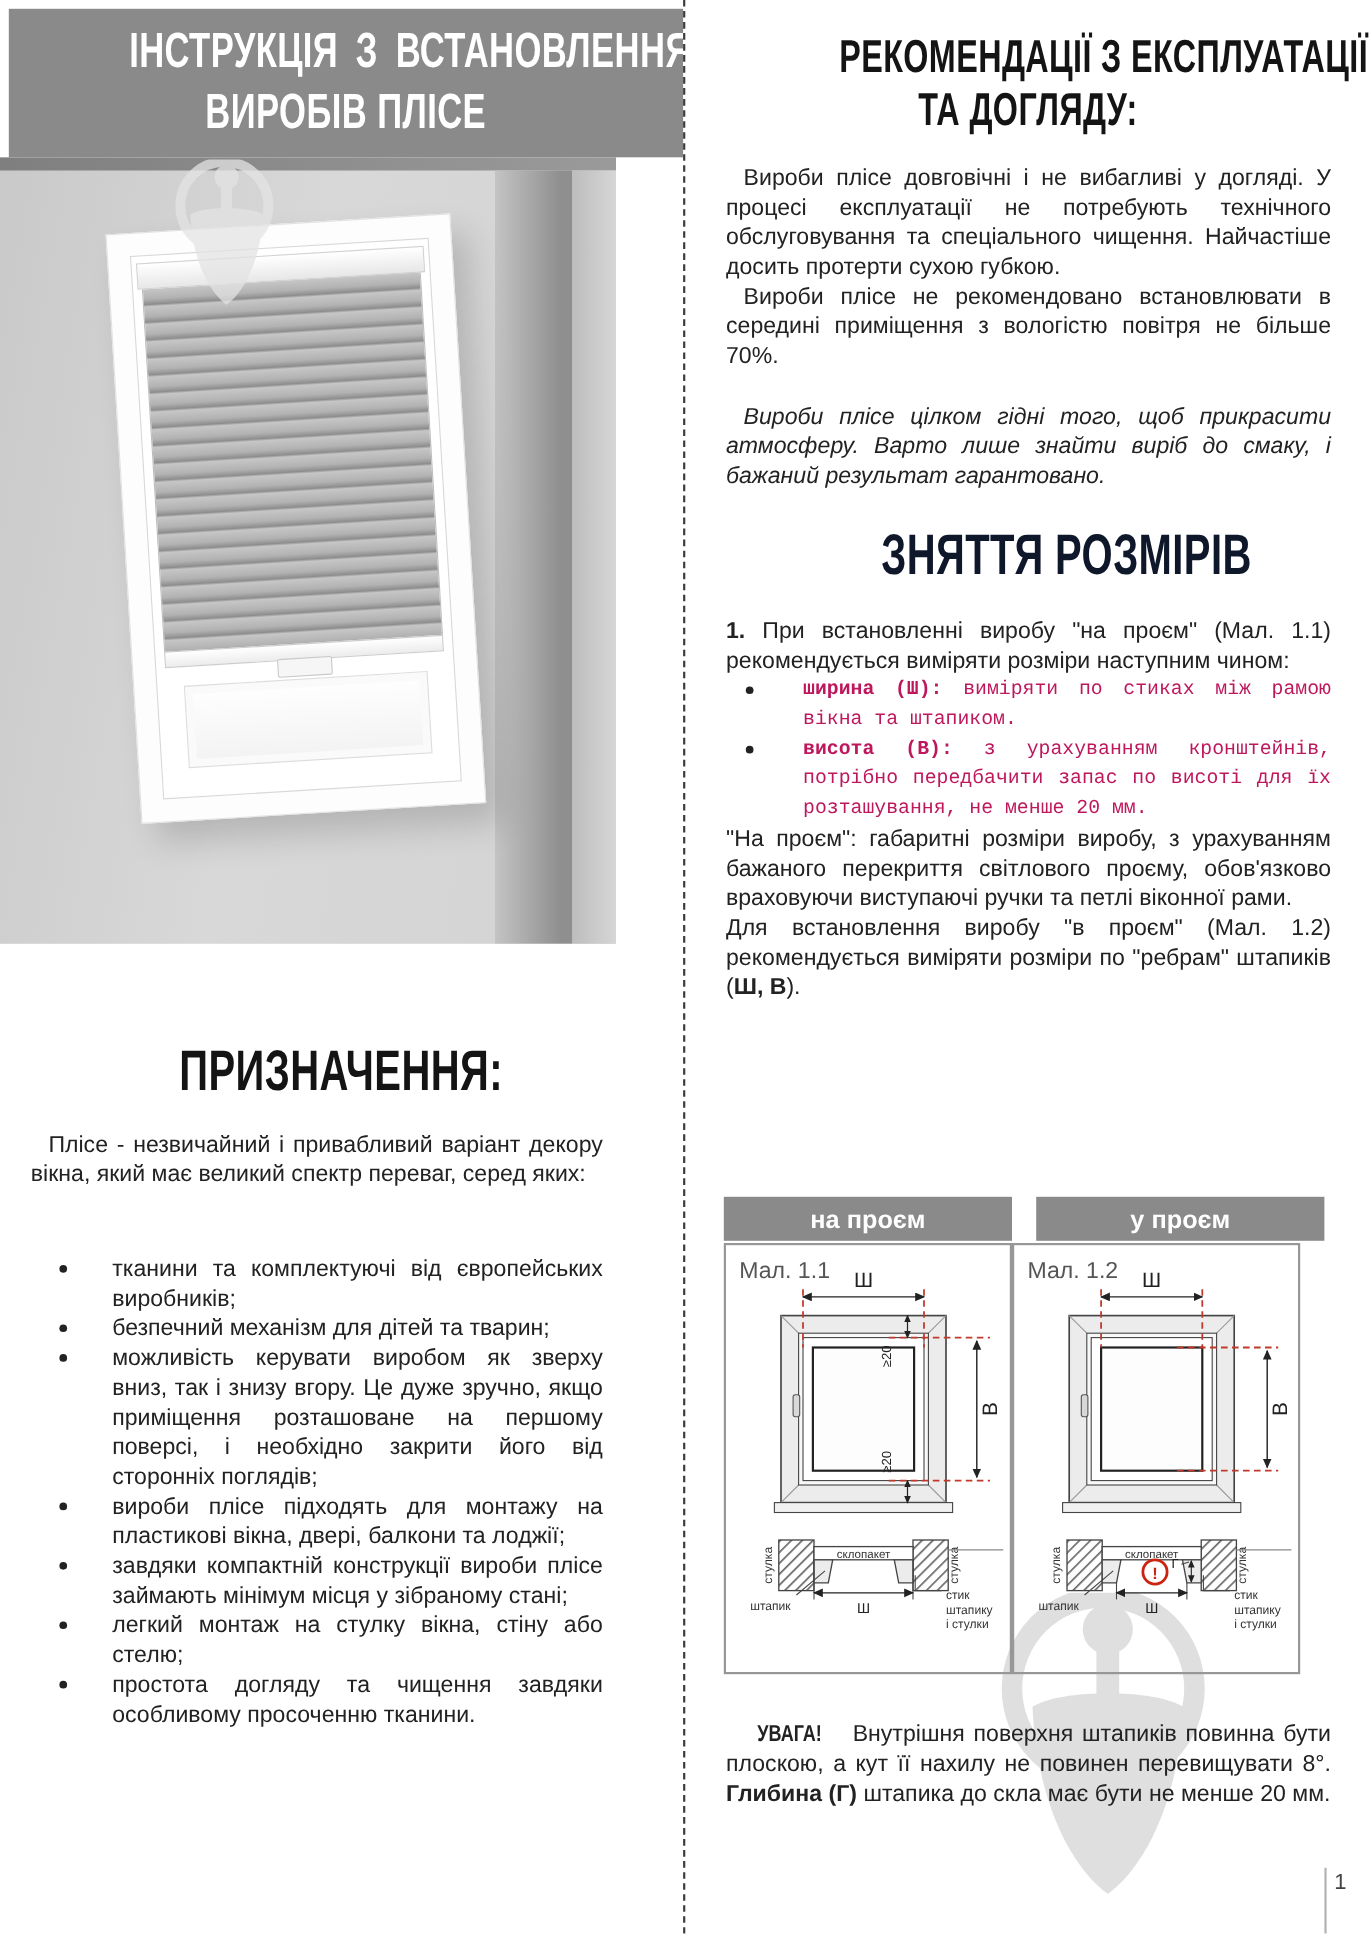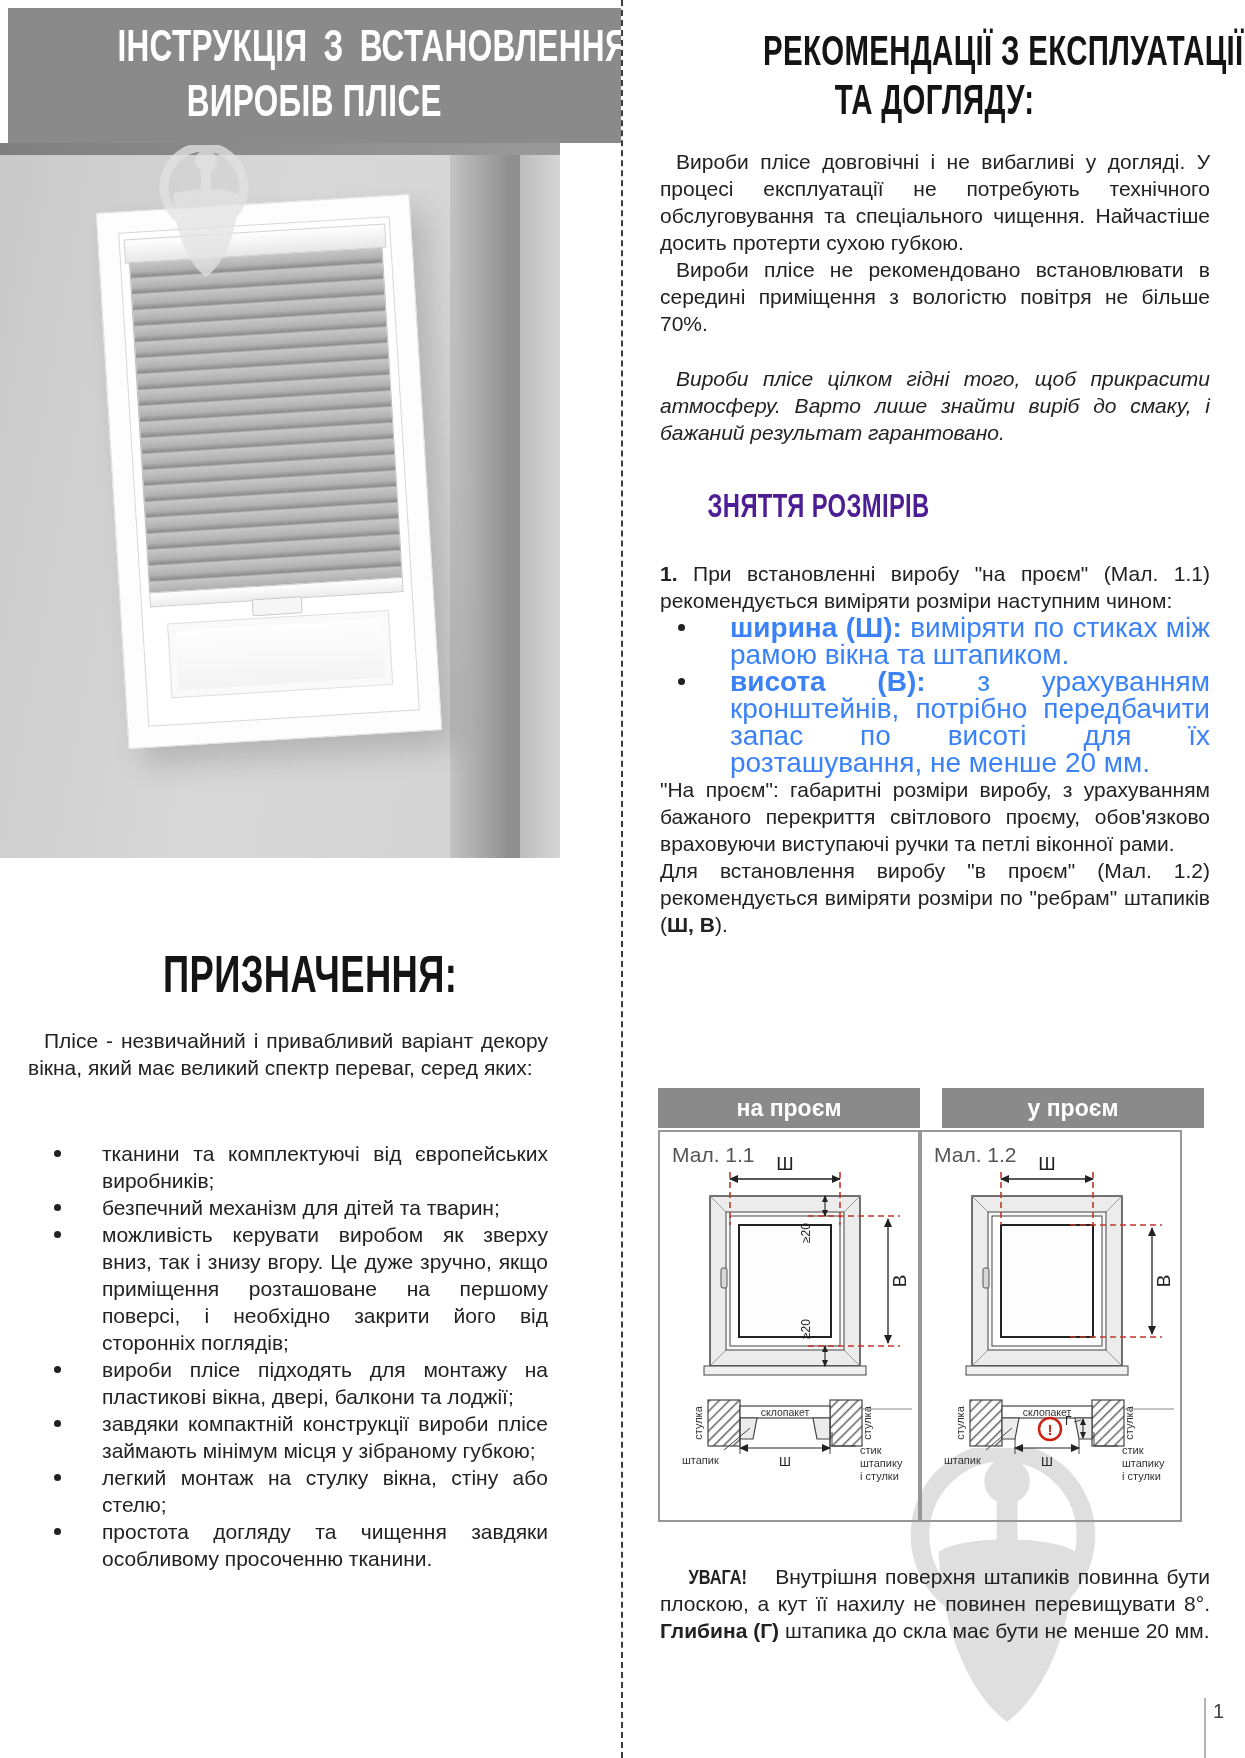--- a/index.html
+++ b/index.html
@@ -42,24 +42,24 @@
   .l-list li { position:relative; padding-left:74px; font-size:21px; line-height:27px; text-align:justify; color:#222; }
   .l-list li::before { content:""; position:absolute; left:26px; top:10px; width:7px; height:7px; border-radius:50%; background:#222; }
 
   
   .r-col { position:absolute; left:660px; top:0; width:550px; z-index:1; }
   .r-title { margin-top:26px; text-align:center; }
   .r-title .line { font-size:42px; line-height:49px; color:#141414; }
   .r-col p { margin:0; }
   .p1 { margin-top:24px !important; }
   .p3 { margin-top:28px !important; font-style:italic; }
-  .h-sizes { margin-top:36px !important; text-align:left; font-size:34px; line-height:46px; color:#4c1d95; }
+  .h-sizes { margin-top:36px !important; text-align:right; font-size:52px; line-height:46px; color:#0f172a; }
   .p4 { margin-top:32px !important; }
   .r-list { margin:0; padding:0; list-style:none; }
-  .r-list li { position:relative; padding-left:70px; font-size:28px; line-height:27px; text-align:justify; color:#3b82f6; }
+  .r-list li { position:relative; padding-left:70px; font-size:18px; line-height:27px; text-align:justify; color:#be185d;font-family:Liberation Mono, monospace; }
   .r-list li::before { content:""; position:absolute; left:18px; top:10px; width:7px; height:7px; border-radius:50%; background:#222; }
 
   
   .figures { position:absolute; left:658px; top:1088px; width:550px; z-index:1; }
   .fig-bars { display:flex; gap:22px; }
   .fig-bar { width:262px; height:40px; background:#8a8a8a; color:#fff; font-weight:bold; font-size:23px; display:flex; align-items:center; justify-content:center; }
   .fig-boxes { display:flex; margin-top:2px; }
   .fig-box { width:258px; height:388px; border:2px solid #979797; background:transparent; }
 
   .attention { position:absolute; left:660px; top:1542px; width:550px; z-index:1; }
@@ -111,21 +111,21 @@
 
   <div class="h-purpose"><span class="cond">ПРИЗНАЧЕННЯ:</span></div>
 
   <p class="l-intro body-txt indent">Плісе - незвичайний і привабливий варіант декору вікна, який має великий спектр переваг, серед яких:</p>
 
   <ul class="l-list">
     <li>тканини та комплектуючі від європейських виробників;</li>
     <li>безпечний механізм для дітей та тварин;</li>
     <li>можливість керувати виробом як зверху вниз, так і знизу вгору. Це дуже зручно, якщо приміщення розташоване на першому поверсі, і необхідно закрити його від сторонніх поглядів;</li>
     <li>вироби плісе підходять для монтажу на пластикові вікна, двері, балкони та лоджії;</li>
-    <li>завдяки компактній конструкції вироби плісе займають мінімум місця у зібраному губкою;</li>
+    <li>завдяки компактній конструкції вироби плісе займають мінімум місця у зібраному стані;</li>
     <li>легкий монтаж на стулку вікна, стіну або стелю;</li>
     <li>простота догляду та чищення завдяки особливому просоченню тканини.</li>
   </ul>
 
   <div class="r-col">
     <div class="r-title">
       <div class="line"><span class="cond">РЕКОМЕНДАЦІЇ З ЕКСПЛУАТАЦІЇ</span></div>
       <div class="line"><span class="cond">ТА ДОГЛЯДУ:</span></div>
     </div>
     <p class="body-txt indent p1">Вироби плісе довговічні і не вибагливі у догляді. У процесі експлуатації не потребують технічного обслуговування та спеціального чищення. Найчастіше досить протерти сухою губкою.</p>

